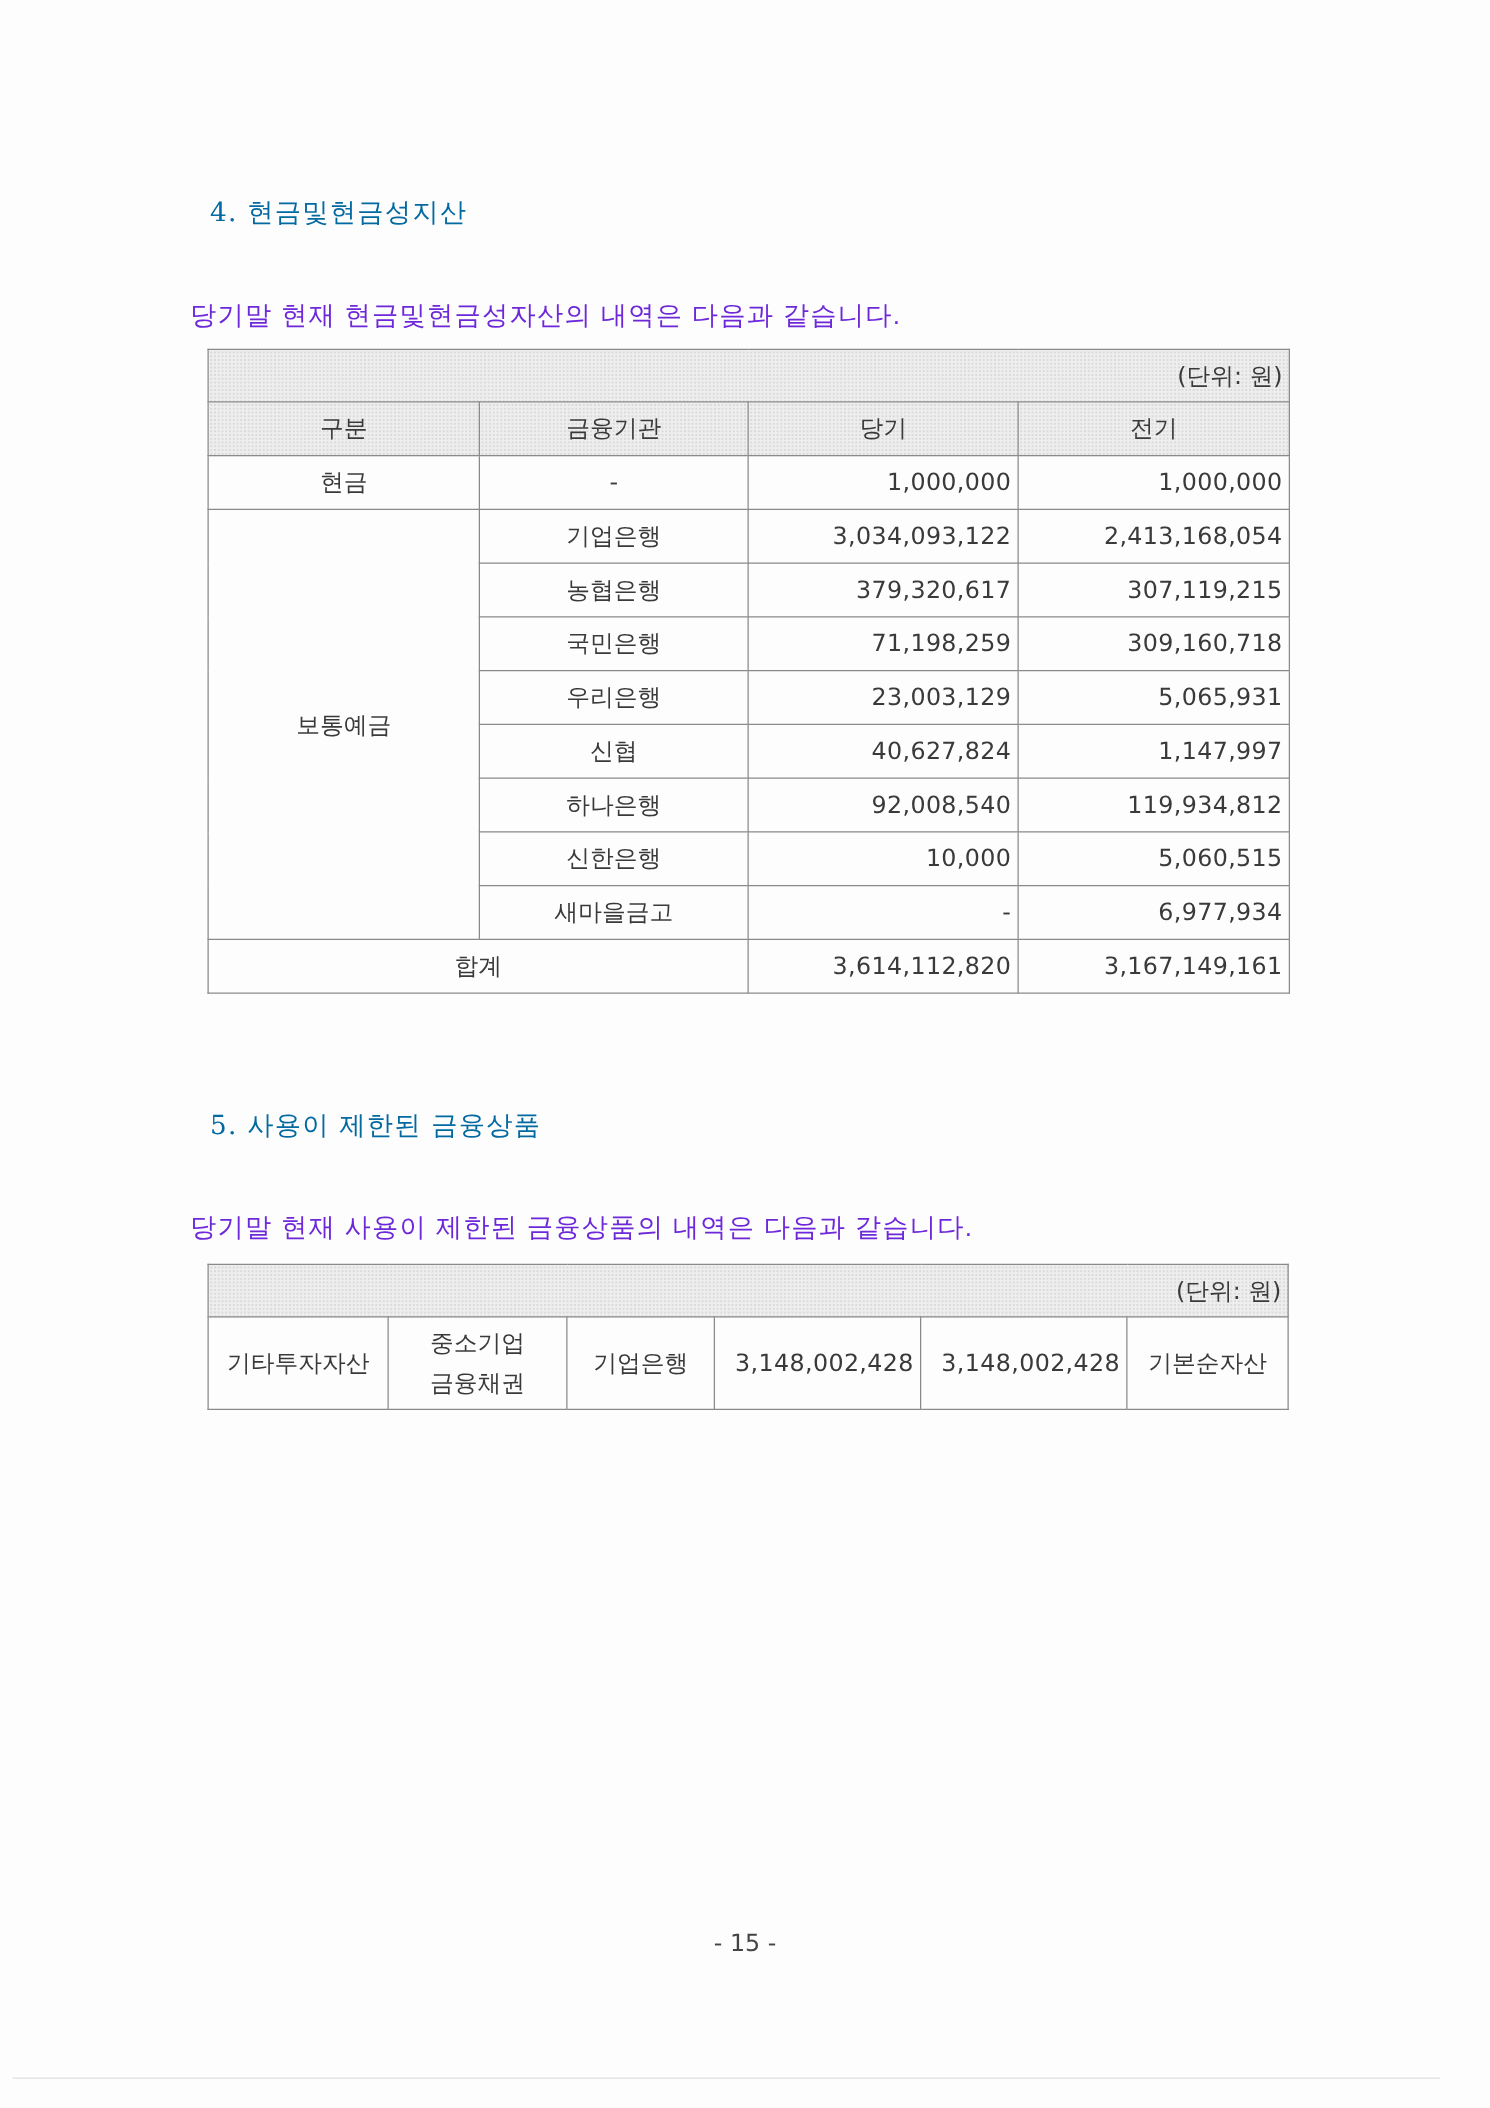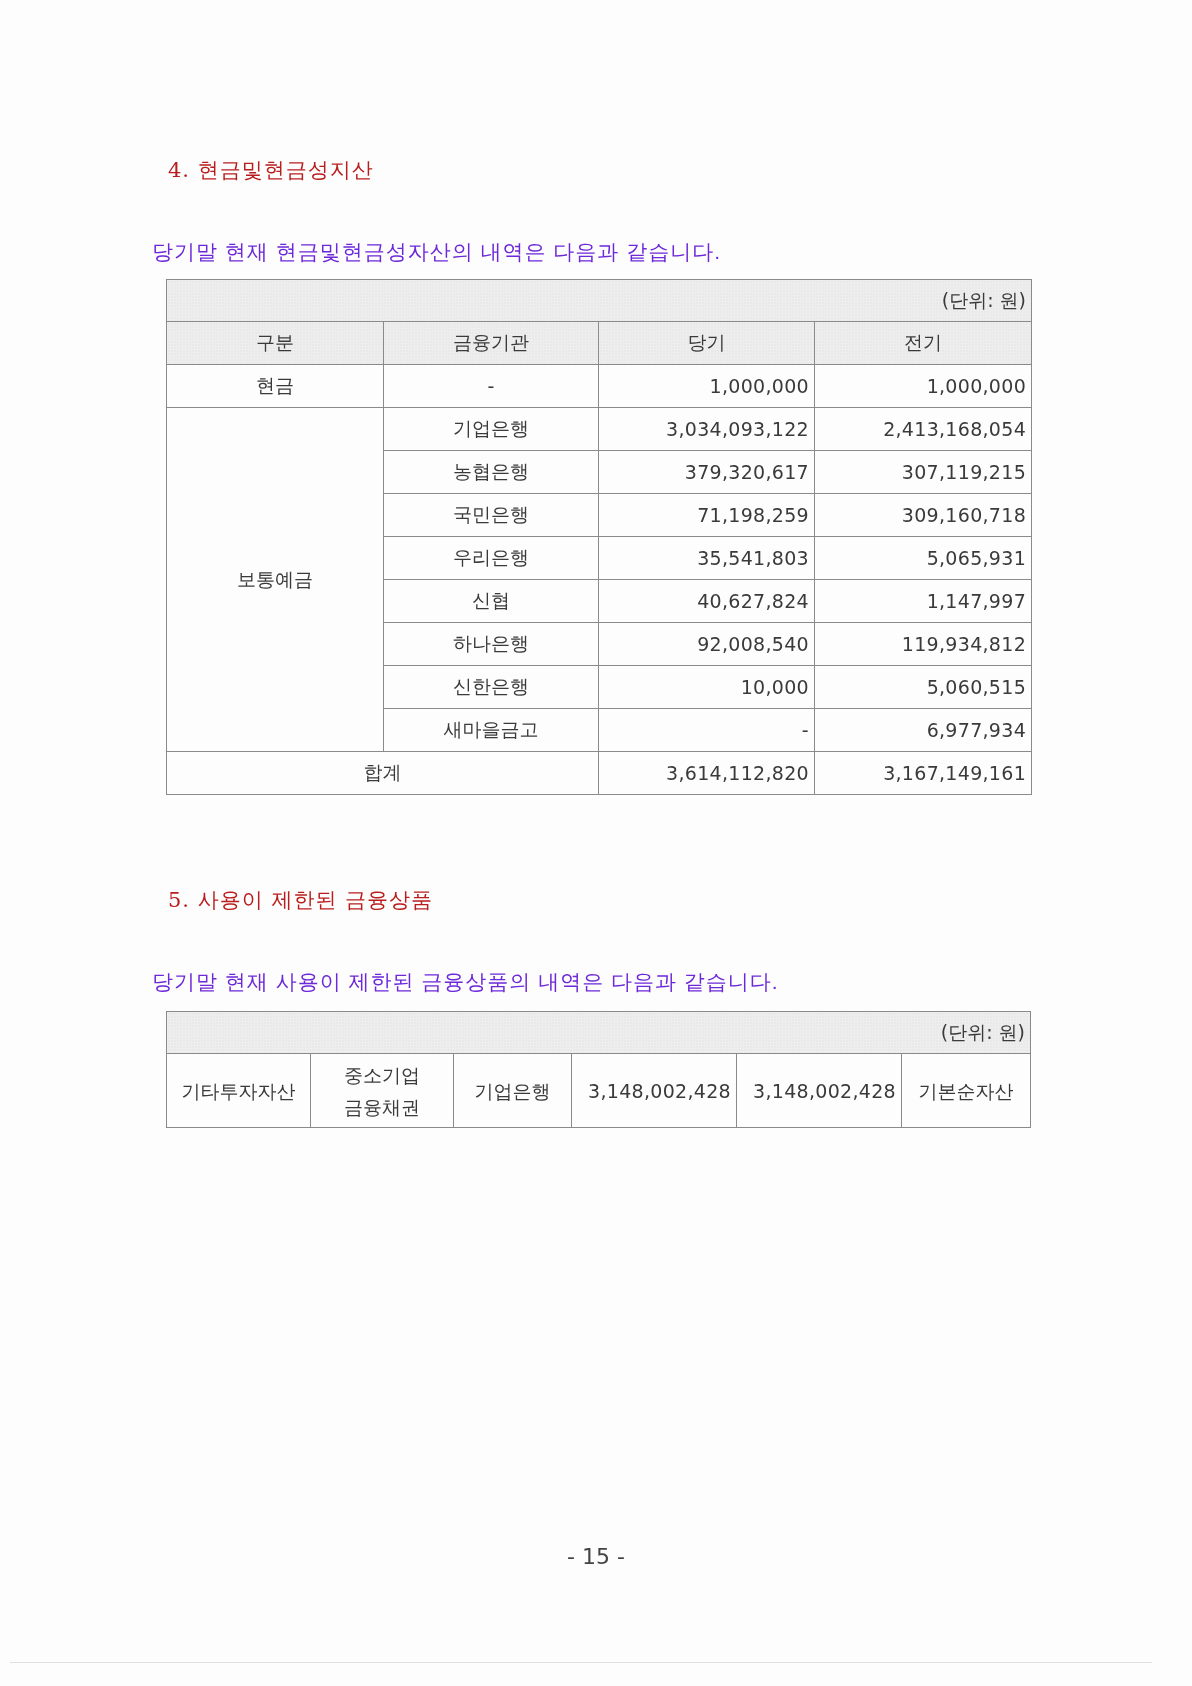--- a/index.html
+++ b/index.html
@@ -5,21 +5,21 @@
   html, body { margin: 0; padding: 0; }
   body {
     width: 1192px; height: 1686px; position: relative; overflow: hidden;
     background: #fdfdfd;
     font-family: "DejaVu Sans", "Liberation Sans", sans-serif;
     color: #333;
   }
   .heading {
     position: absolute; left: 168px;
     font-family: "DejaVu Serif", "Liberation Serif", serif;
-    font-size: 21px; color: #b91c1c; letter-spacing: 1px;
+    font-size: 21px; color: #0369a1; letter-spacing: 1px;
   }
   .para {
     position: absolute; left: 152px;
     font-family: Liberation Sans, sans-serif;
     font-size: 21px; color: #6d28d9; letter-spacing: 1px;
   }
   table.tbl {
     position: absolute; border-collapse: collapse; table-layout: fixed;
     font-size: 19px; color: #3a3a3a;
   }
@@ -34,21 +34,21 @@
   .unit { text-align: right; }
   .center { text-align: center; }
   .num { text-align: right; letter-spacing: 0.3px; }
   .t1 td { height: 42px; }
   .t1 tr.unitrow td { height: 41px; }
   .t2 tr.unitrow td { height: 41px; }
   .t2 tr.hdr td { height: 42px; }
   .t2 tr.body td { height: 73px; line-height: 32px; }
   .pageno {
     position: absolute; left: 0; width: 1192px; top: 1544px; text-align: center;
-    font-size: 22px; color: #444;
+    font-size: 19px; color: #444;
   }
   .scanline {
     position: absolute; left: 10px; width: 1142px; top: 1662px; height: 1px;
     background: #dfdfdf;
   }
 </style>
 </head>
 <body>
 
 <div class="heading" style="top:156px;">4. 현금및현금성지산</div>
@@ -88,21 +88,21 @@
     <td class="num">379,320,617</td>
     <td class="num">307,119,215</td>
   </tr>
   <tr>
     <td class="center">국민은행</td>
     <td class="num">71,198,259</td>
     <td class="num">309,160,718</td>
   </tr>
   <tr>
     <td class="center">우리은행</td>
-    <td class="num">35,541,803</td>
+    <td class="num">23,003,129</td>
     <td class="num">5,065,931</td>
   </tr>
   <tr>
     <td class="center">신협</td>
     <td class="num">40,627,824</td>
     <td class="num">1,147,997</td>
   </tr>
   <tr>
     <td class="center">하나은행</td>
     <td class="num">92,008,540</td>

